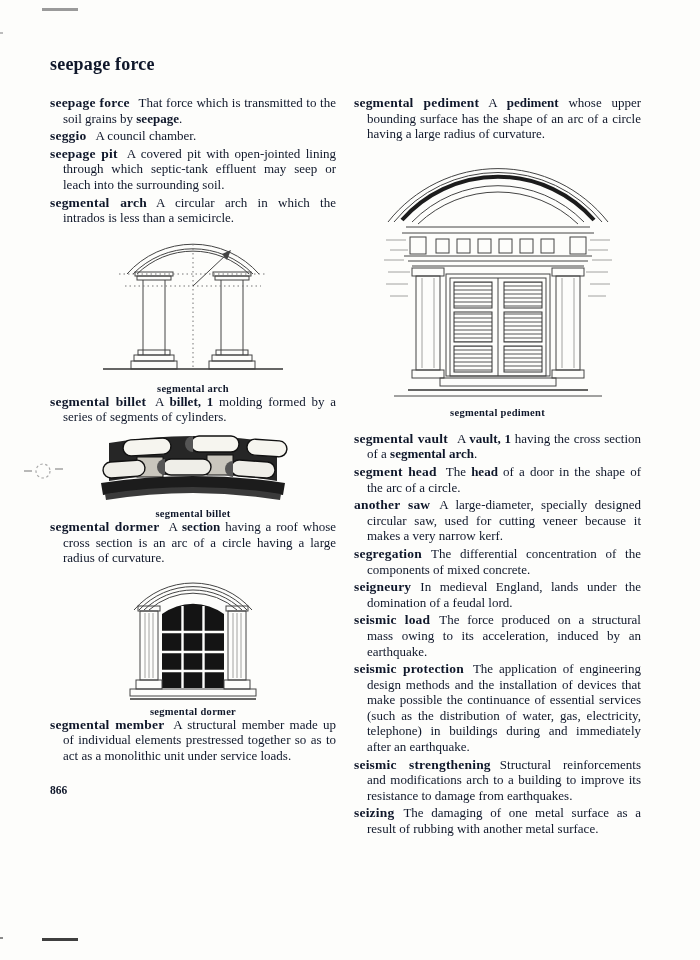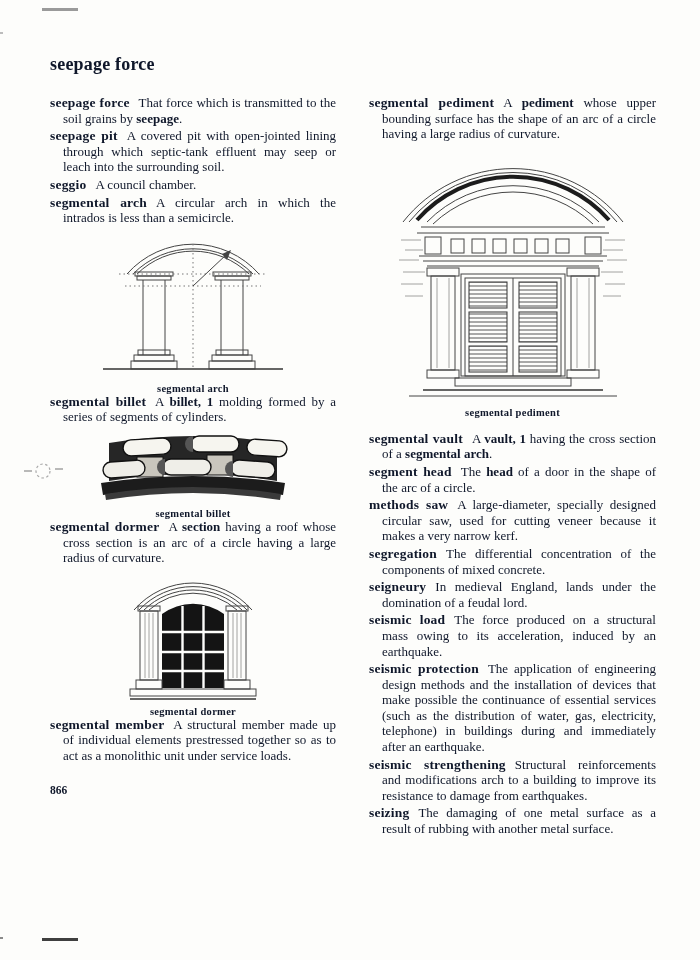--- a/index.html
+++ b/index.html
@@ -19,21 +19,21 @@
   .edge-tick-2{position:absolute;left:0;top:937px;width:3px;height:2px;background:#8a8a8a;}
   .reg-mark{position:absolute;left:24px;top:456px;}
 
   .running-head{
     position:absolute;left:50px;top:42px;
     font-size:18px;font-weight:bold;letter-spacing:.2px;
   }
 
   .columns{
     position:absolute;left:50px;top:95px;
-    display:flex;gap:33px;width:606px;
+    display:flex;gap:18px;width:606px;
   }
   .col{width:286px;}
   .col.right{width:287px;}
 
   .entry{
     margin:0 0 2px 0;
     font-size:13px;line-height:15.6px;
     text-align:justify;
     padding-left:13px;text-indent:-13px;
   }
@@ -78,24 +78,24 @@
   <h1 class="running-head">seepage force</h1>
 
   <div class="columns">
 
     <div class="col left">
 
       <p class="entry">
         <span class="term">seepage force</span><span class="def">That force which is transmitted to the soil grains by <b>seepage</b>.</span>
       </p>
       <p class="entry">
+        <span class="term">seggio</span><span class="def">A council chamber.</span>
+      </p>
+      <p class="entry">
         <span class="term">seepage pit</span><span class="def">A covered pit with open-jointed lining through which septic-tank effluent may seep or leach into the surrounding soil.</span>
-      </p>
-      <p class="entry">
-        <span class="term">seggio</span><span class="def">A council chamber.</span>
       </p>
       <p class="entry">
         <span class="term">segmental arch</span><span class="def">A circular arch in which the intrados is less than a semicircle.</span>
       </p>
 
       <figure class="fig fig-arch">
         <svg width="192" height="150" viewBox="0 0 192 150">
 
           <line class="lnthick" x1="6" y1="141" x2="186" y2="141"></line>
 
@@ -293,21 +293,21 @@
         <figcaption class="figcap">segmental pediment</figcaption>
       </figure>
 
       <p class="entry sp-top">
         <span class="term">segmental vault</span><span class="def">A <b>vault, 1</b> having the cross section of a <b>segmental arch</b>.</span>
       </p>
       <p class="entry">
         <span class="term">segment head</span><span class="def">The <b>head</b> of a door in the shape of the arc of a circle.</span>
       </p>
       <p class="entry">
-        <span class="term">methods saw</span><span class="def">A large-diameter, specially designed circular saw, used for cutting veneer because it makes a very narrow kerf.</span>
+        <span class="term">another saw</span><span class="def">A large-diameter, specially designed circular saw, used for cutting veneer because it makes a very narrow kerf.</span>
       </p>
       <p class="entry">
         <span class="term">segregation</span><span class="def">The differential concentration of the components of mixed concrete.</span>
       </p>
       <p class="entry">
         <span class="term">seigneury</span><span class="def">In medieval England, lands under the domination of a feudal lord.</span>
       </p>
       <p class="entry">
         <span class="term">seismic load</span><span class="def">The force produced on a structural mass owing to its acceleration, induced by an earthquake.</span>
       </p>

